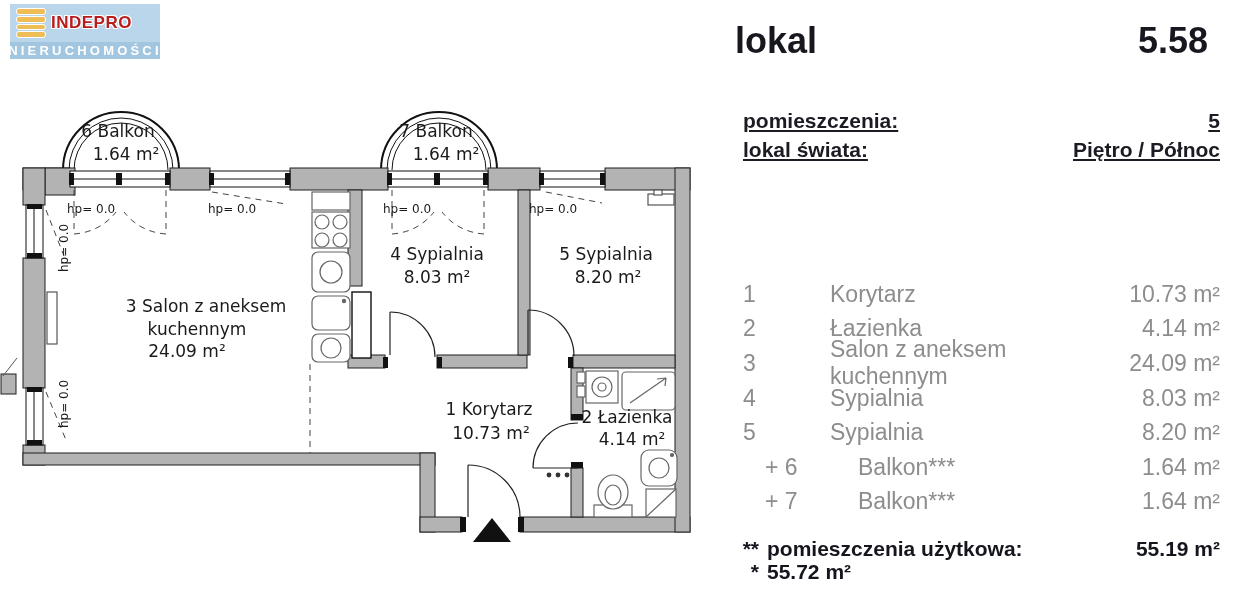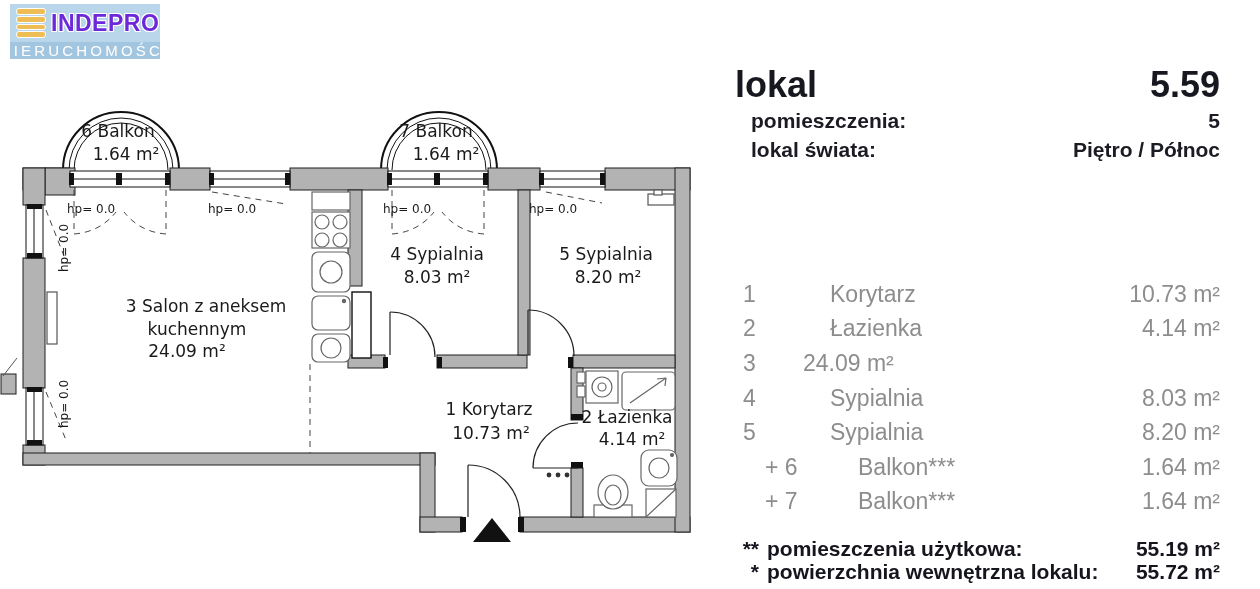--- a/index.html
+++ b/index.html
@@ -2,38 +2,38 @@
 <html><head>
 <meta charset="utf-8">
 <style>
   html,body{margin:0;padding:0;background:#ffffff;}
   body{width:1260px;height:589px;position:relative;overflow:hidden;
        font-family:"Liberation Sans",sans-serif;color:#1b1b23;}
 
   
   .logo{position:absolute;left:10px;top:4px;width:150px;height:55px;}
   .logo-top{height:38px;background:#b9d6ea;display:flex;align-items:center;padding-left:6px;box-sizing:border-box;}
-  .logo-brand{font-size:23px;font-weight:800;color:#6d28d9;letter-spacing:.5px;
+  .logo-brand{font-size:17px;font-weight:800;color:#b91c1c;letter-spacing:.5px;
               text-shadow:1px 1px 0 #fff,-1px -1px 0 #fff,1px -1px 0 #fff,-1px 1px 0 #fff;}
   .logo-strip{height:17px;background:#a3c6e0;display:flex;align-items:center;justify-content:center;}
-  .logo-sub{font-size:15px;font-weight:400;color:#ffffff;letter-spacing:3.2px;}
+  .logo-sub{font-size:13px;font-weight:700;color:#ffffff;letter-spacing:3.2px;}
   .logo-icon{width:30px;height:30px;margin-right:5px;display:flex;flex-direction:column;justify-content:center;gap:1px;}
   .logo-icon i{display:block;height:6px;border-radius:3px;background:#eebd55;border:1px solid #ffffff;}
 
   
   .plan{position:absolute;left:0;top:0;width:700px;height:560px;}
   svg text{font-family:"DejaVu Sans","Liberation Sans",sans-serif;fill:#1a1a1a;}
   .room-label{font-size:17px;}
   .hp{font-size:12px;fill:#222;}
 
   
   .panel{position:absolute;left:735px;top:0;width:485px;height:589px;}
-  .panel-header{position:absolute;left:0;right:0;top:20px;display:flex;justify-content:space-between;align-items:baseline;margin-top:44px;}
+  .panel-header{position:absolute;left:0;right:12px;top:20px;display:flex;justify-content:space-between;align-items:baseline;}
   .panel-title,.panel-unit{font-size:36px;font-weight:800;color:#17171f;}
-  .details{position:absolute;left:16px;right:0;top:106px;}
+  .details{position:absolute;left:8px;right:0;top:106px;text-decoration:underline;}
   .detail-row{display:flex;justify-content:space-between;font-size:21px;font-weight:700;line-height:29px;color:#1b1b23;}
   .roomlist{position:absolute;left:0;right:0;top:277px;}
   .room-row{display:flex;align-items:center;height:34.6px;font-size:23px;color:#8d8d8d;}
   .room-row .num{width:68px;box-sizing:border-box;padding-left:8px;}
   .room-row .name{flex:1;margin-left:27px;}
   .room-row .area{text-align:right;}
   .room-row.indent .num{padding-left:30px;width:96px;}
   .totals{position:absolute;left:0;right:0;top:537px;}
   .total-row{display:flex;align-items:baseline;font-size:21px;font-weight:800;line-height:23px;color:#15151d;}
   .total-row .marker{width:24px;text-align:right;margin-right:8px;}
@@ -250,21 +250,21 @@
     <text x="0" y="0" transform="translate(68,272) rotate(-90)">hp= 0.0</text>
     <text x="0" y="0" transform="translate(68,428) rotate(-90)">hp= 0.0</text>
   </g>
 </svg>
 </div>
 
 <div class="panel">
 
   <div class="panel-header">
     <span class="panel-title">lokal</span>
-    <span class="panel-unit">5.59</span>
+    <span class="panel-unit">5.58</span>
   </div>
 
   <div class="details">
     <div class="detail-row">
       <span>pomieszczenia:</span>
       <span>5</span>
     </div>
     <div class="detail-row">
       <span>lokal świata:</span>
       <span>Piętro / Północ</span>
@@ -277,20 +277,21 @@
       <span class="name">Korytarz</span>
       <span class="area">10.73 m²</span>
     </div>
     <div class="room-row">
       <span class="num">2</span>
       <span class="name">Łazienka</span>
       <span class="area">4.14 m²</span>
     </div>
     <div class="room-row">
       <span class="num">3</span>
+      <span class="name">Salon z aneksem kuchennym</span>
       <span class="area">24.09 m²</span>
     </div>
     <div class="room-row">
       <span class="num">4</span>
       <span class="name">Sypialnia</span>
       <span class="area">8.03 m²</span>
     </div>
     <div class="room-row">
       <span class="num">5</span>
       <span class="name">Sypialnia</span>
@@ -309,18 +310,17 @@
   </div>
 
   <div class="totals">
     <div class="total-row">
       <span class="marker">**</span>
       <span class="tlabel">pomieszczenia użytkowa:</span>
       <span class="tvalue">55.19 m²</span>
     </div>
     <div class="total-row">
       <span class="marker">*</span>
-      <span class="tlabel">powierzchnia wewnętrzna lokalu:</span>
       <span class="tvalue">55.72 m²</span>
     </div>
   </div>
 
 </div>
 
 </body></html>

